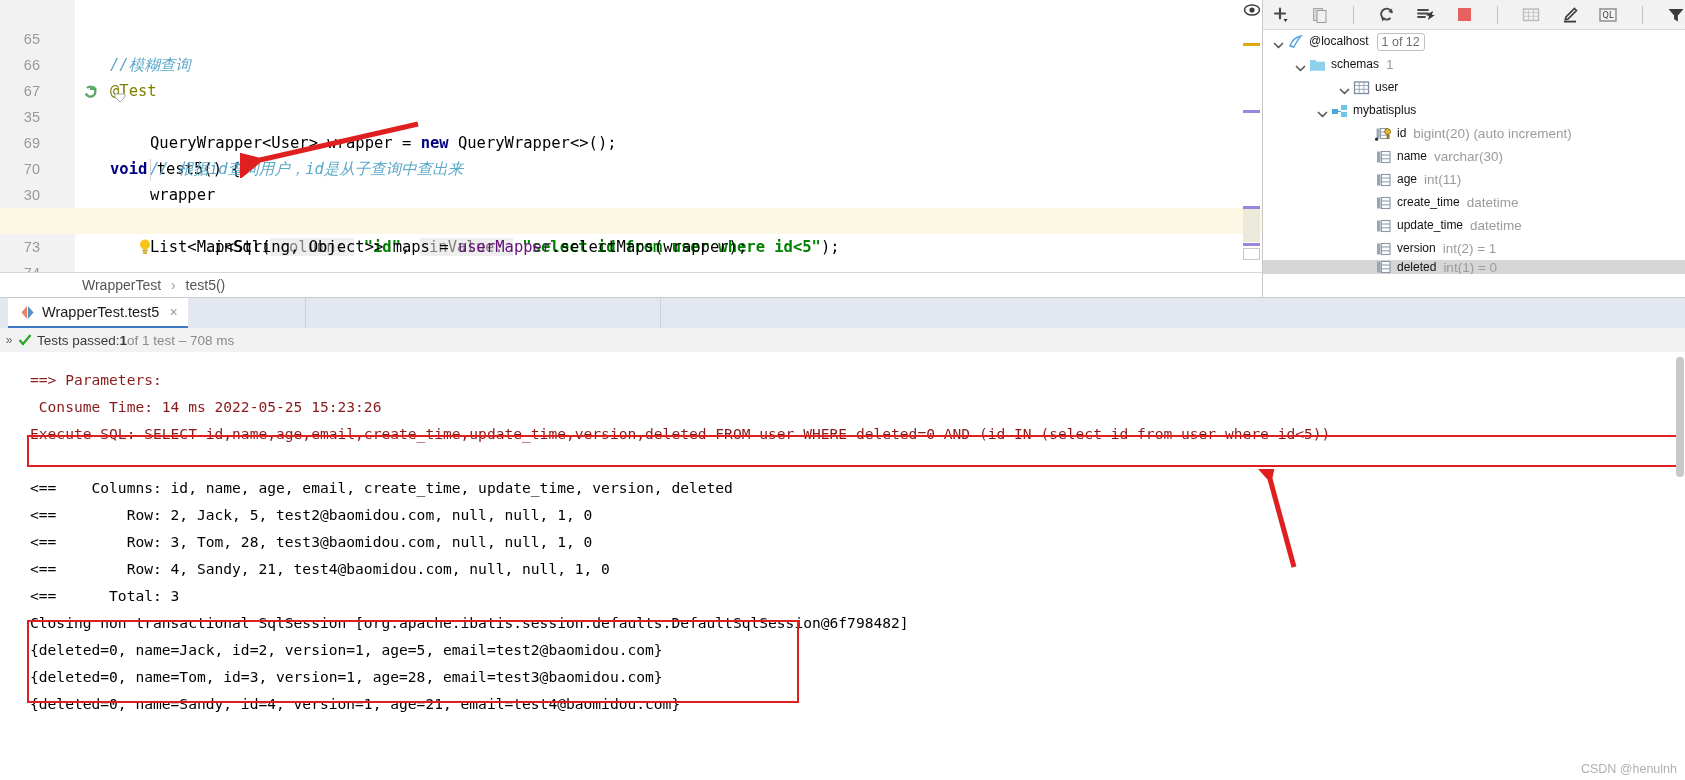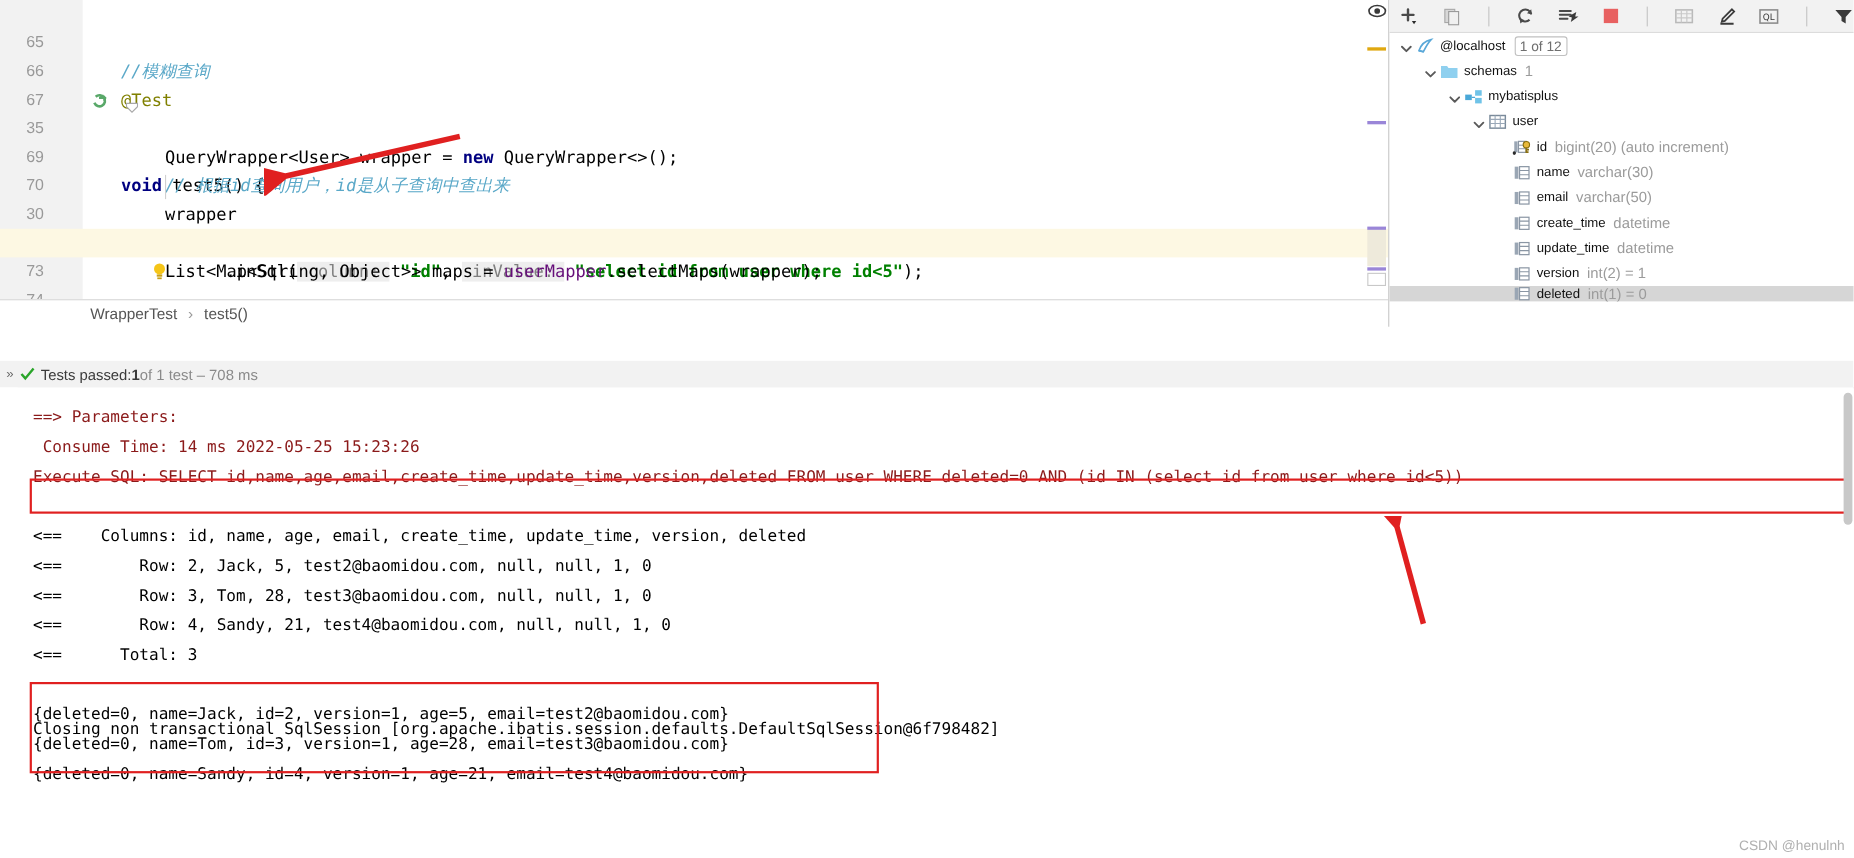--- a/index.html
+++ b/index.html
@@ -464,42 +464,42 @@
         <span class="tw"><svg width="11" height="11" viewBox="0 0 11 11">
             <path d="M1.5 3.5 l4 4 l4 -4" fill="none" stroke="#5a5a5a" stroke-width="1.7" stroke-linecap="round" stroke-linejoin="round"></path>
           </svg></span>
         <span class="tico"><svg width="17" height="16" viewBox="0 0 17 16">
             <path d="M1 3 h5.5 l1.3 1.8 h8.2 v9 h-15 z" fill="#8fd0ef"></path>
           </svg></span>
         <span class="tlabel">schemas</span>
         <span class="tmeta">1</span>
       </div>
       <div class="tree-row">
+        <span style="display:inline-block;width:76px"></span>
+        <span class="tw"><svg width="11" height="11" viewBox="0 0 11 11">
+            <path d="M1.5 3.5 l4 4 l4 -4" fill="none" stroke="#5a5a5a" stroke-width="1.7" stroke-linecap="round" stroke-linejoin="round"></path>
+          </svg></span>
+        <span class="tico"><svg width="17" height="16" viewBox="0 0 17 16">
+            <rect x="1.5" y="2" width="14" height="11.5" fill="#fff" stroke="#7a8a9a" stroke-width="1.3"></rect>
+            <path d="M1.5 5.5 h14 M1.5 9.3 h14 M6.2 2 v11.5 M10.9 2 v11.5" stroke="#9aa8b8" stroke-width="1"></path>
+          </svg></span>
+        <span class="tlabel">user</span>
+      </div>
+      <div class="tree-row">
         <span style="display:inline-block;width:54px"></span>
         <span class="tw"><svg width="11" height="11" viewBox="0 0 11 11">
             <path d="M1.5 3.5 l4 4 l4 -4" fill="none" stroke="#5a5a5a" stroke-width="1.7" stroke-linecap="round" stroke-linejoin="round"></path>
           </svg></span>
         <span class="tico"><svg width="17" height="16" viewBox="0 0 17 16">
             <rect x="1" y="6" width="6" height="5" fill="#4aa8d8"></rect>
             <rect x="10" y="2" width="6" height="5" fill="#6fc3e8"></rect>
             <rect x="10" y="9" width="6" height="5" fill="#6fc3e8"></rect>
             <path d="M7 8.5 h3" stroke="#4aa8d8" stroke-width="1.2"></path>
           </svg></span>
         <span class="tlabel">mybatisplus</span>
-      </div>
-      <div class="tree-row">
-        <span style="display:inline-block;width:76px"></span>
-        <span class="tw"><svg width="11" height="11" viewBox="0 0 11 11">
-            <path d="M1.5 3.5 l4 4 l4 -4" fill="none" stroke="#5a5a5a" stroke-width="1.7" stroke-linecap="round" stroke-linejoin="round"></path>
-          </svg></span>
-        <span class="tico"><svg width="17" height="16" viewBox="0 0 17 16">
-            <rect x="1.5" y="2" width="14" height="11.5" fill="#fff" stroke="#7a8a9a" stroke-width="1.3"></rect>
-            <path d="M1.5 5.5 h14 M1.5 9.3 h14 M6.2 2 v11.5 M10.9 2 v11.5" stroke="#9aa8b8" stroke-width="1"></path>
-          </svg></span>
-        <span class="tlabel">user</span>
       </div>
       <div class="tree-row">
         <span style="display:inline-block;width:98px"></span>
         <span class="tw"></span>
         <span class="tico"><svg width="17" height="16" viewBox="0 0 17 16">
             <rect x="1.6" y="2.5" width="3" height="10" fill="#9aa6b4"></rect>
             <rect x="5.4" y="2.5" width="7" height="10" fill="#fff" stroke="#8a96a4" stroke-width="1.1"></rect>
             <path d="M5.4 6 h7 M5.4 9.2 h7" stroke="#8a96a4" stroke-width="0.9"></path>
             <circle cx="1.6" cy="13.2" r="1.6" fill="#2b2b2b"></circle>
             <circle cx="12.6" cy="5.6" r="2.9" fill="#e8b93a" stroke="#8a6f10" stroke-width="1"></circle>
@@ -520,22 +520,22 @@
         <span class="tmeta">varchar(30)</span>
       </div>
       <div class="tree-row">
         <span style="display:inline-block;width:98px"></span>
         <span class="tw"></span>
         <span class="tico"><svg width="17" height="16" viewBox="0 0 17 16">
             <rect x="2" y="2.5" width="3.4" height="11" fill="#9aa6b4"></rect>
             <rect x="6.4" y="2.5" width="8.6" height="11" fill="#fff" stroke="#8a96a4" stroke-width="1.1"></rect>
             <path d="M6.4 6 h8.6 M6.4 9.8 h8.6" stroke="#8a96a4" stroke-width="1"></path>
           </svg></span>
-        <span class="tlabel">email</span>
-        <span class="tmeta">varchar(50)</span>
+        <span class="tlabel">age</span>
+        <span class="tmeta">int(11)</span>
       </div>
       <div class="tree-row">
         <span style="display:inline-block;width:98px"></span>
         <span class="tw"></span>
         <span class="tico"><svg width="17" height="16" viewBox="0 0 17 16">
             <rect x="2" y="2.5" width="3.4" height="11" fill="#9aa6b4"></rect>
             <rect x="6.4" y="2.5" width="8.6" height="11" fill="#fff" stroke="#8a96a4" stroke-width="1.1"></rect>
             <path d="M6.4 6 h8.6 M6.4 9.8 h8.6" stroke="#8a96a4" stroke-width="1"></path>
           </svg></span>
         <span class="tlabel">create_time</span>
@@ -572,20 +572,32 @@
             <path d="M6.4 6 h8.6 M6.4 9.8 h8.6" stroke="#8a96a4" stroke-width="1"></path>
           </svg></span>
         <span class="tlabel">deleted</span>
         <span class="tmeta">int(1) = 0</span>
       </div>
     </div>
 </div>
 
 <div id="run-panel">
 
+  <div id="tabbar">
+    <div class="tab-slot" style="left:305px;width:355px"></div>
+    <div class="tab-slot" style="left:660px;width:348px"></div>
+    <div id="tab-active">
+      <svg width="15" height="15" viewBox="0 0 15 15" style="margin-right:7px">
+        <path d="M7 1 l0 13 l-5.5 -6.5 z" fill="#e8836a"></path>
+        <path d="M8 1 l0 13 l5.5 -6.5 z" fill="#5a8fc7"></path>
+      </svg>
+      <span>WrapperTest.test5</span>
+      <span class="closex">×</span>
+    </div>
+  </div>
 
   <div id="status-bar">
     <span style="width:18px;text-align:center;color:#6a6a6a;font-size:12px">»</span>
     <svg width="14" height="14" viewBox="0 0 14 14" style="margin-right:5px">
       <path d="M1.5 7 l3.5 4 l7.5 -9" fill="none" stroke="#2aa52a" stroke-width="2.2"></path>
     </svg>
     <span>Tests passed: </span>
     <span style="font-weight:bold">1</span>
     <span style="color:#8a8a8a"> of 1 test – 708 ms</span>
   </div>
@@ -600,21 +612,21 @@
 
   <div class="cons-line red" style="top: 14px;">==&gt; Parameters:</div>
       <div class="cons-line red" style="top: 41px;"> Consume Time: 14 ms 2022-05-25 15:23:26</div>
       <div class="cons-line red" style="top: 68px;">Execute SQL: SELECT id,name,age,email,create_time,update_time,version,deleted FROM user WHERE deleted=0 AND (id IN (select id from user where id&lt;5))</div>
       <div class="cons-line" style="top: 95px;"></div>
       <div class="cons-line" style="top: 122px;">&lt;==    Columns: id, name, age, email, create_time, update_time, version, deleted</div>
       <div class="cons-line" style="top: 149px;">&lt;==        Row: 2, Jack, 5, test2@baomidou.com, null, null, 1, 0</div>
       <div class="cons-line" style="top: 176px;">&lt;==        Row: 3, Tom, 28, test3@baomidou.com, null, null, 1, 0</div>
       <div class="cons-line" style="top: 203px;">&lt;==        Row: 4, Sandy, 21, test4@baomidou.com, null, null, 1, 0</div>
       <div class="cons-line" style="top: 230px;">&lt;==      Total: 3</div>
-      <div class="cons-line" style="top: 257px; margin-top: 40px;">Closing non transactional SqlSession [org.apache.ibatis.session.defaults.DefaultSqlSession@6f798482]</div>
+      <div class="cons-line" style="top: 257px;">Closing non transactional SqlSession [org.apache.ibatis.session.defaults.DefaultSqlSession@6f798482]</div>
       <div class="cons-line" style="top: 284px;">{deleted=0, name=Jack, id=2, version=1, age=5, email=test2@baomidou.com}</div>
       <div class="cons-line" style="top: 311px;">{deleted=0, name=Tom, id=3, version=1, age=28, email=test3@baomidou.com}</div>
       <div class="cons-line" style="top: 338px;">{deleted=0, name=Sandy, id=4, version=1, age=21, email=test4@baomidou.com}</div>
     </div>
 
   <div class="redbox" style="left:27px;top:138px;width:1654px;height:32px"></div>
 
   <div class="redbox" style="left:27px;top:323px;width:772px;height:83px"></div>
 
   <svg style="position:absolute;left:1258px;top:172px" width="70" height="105">

